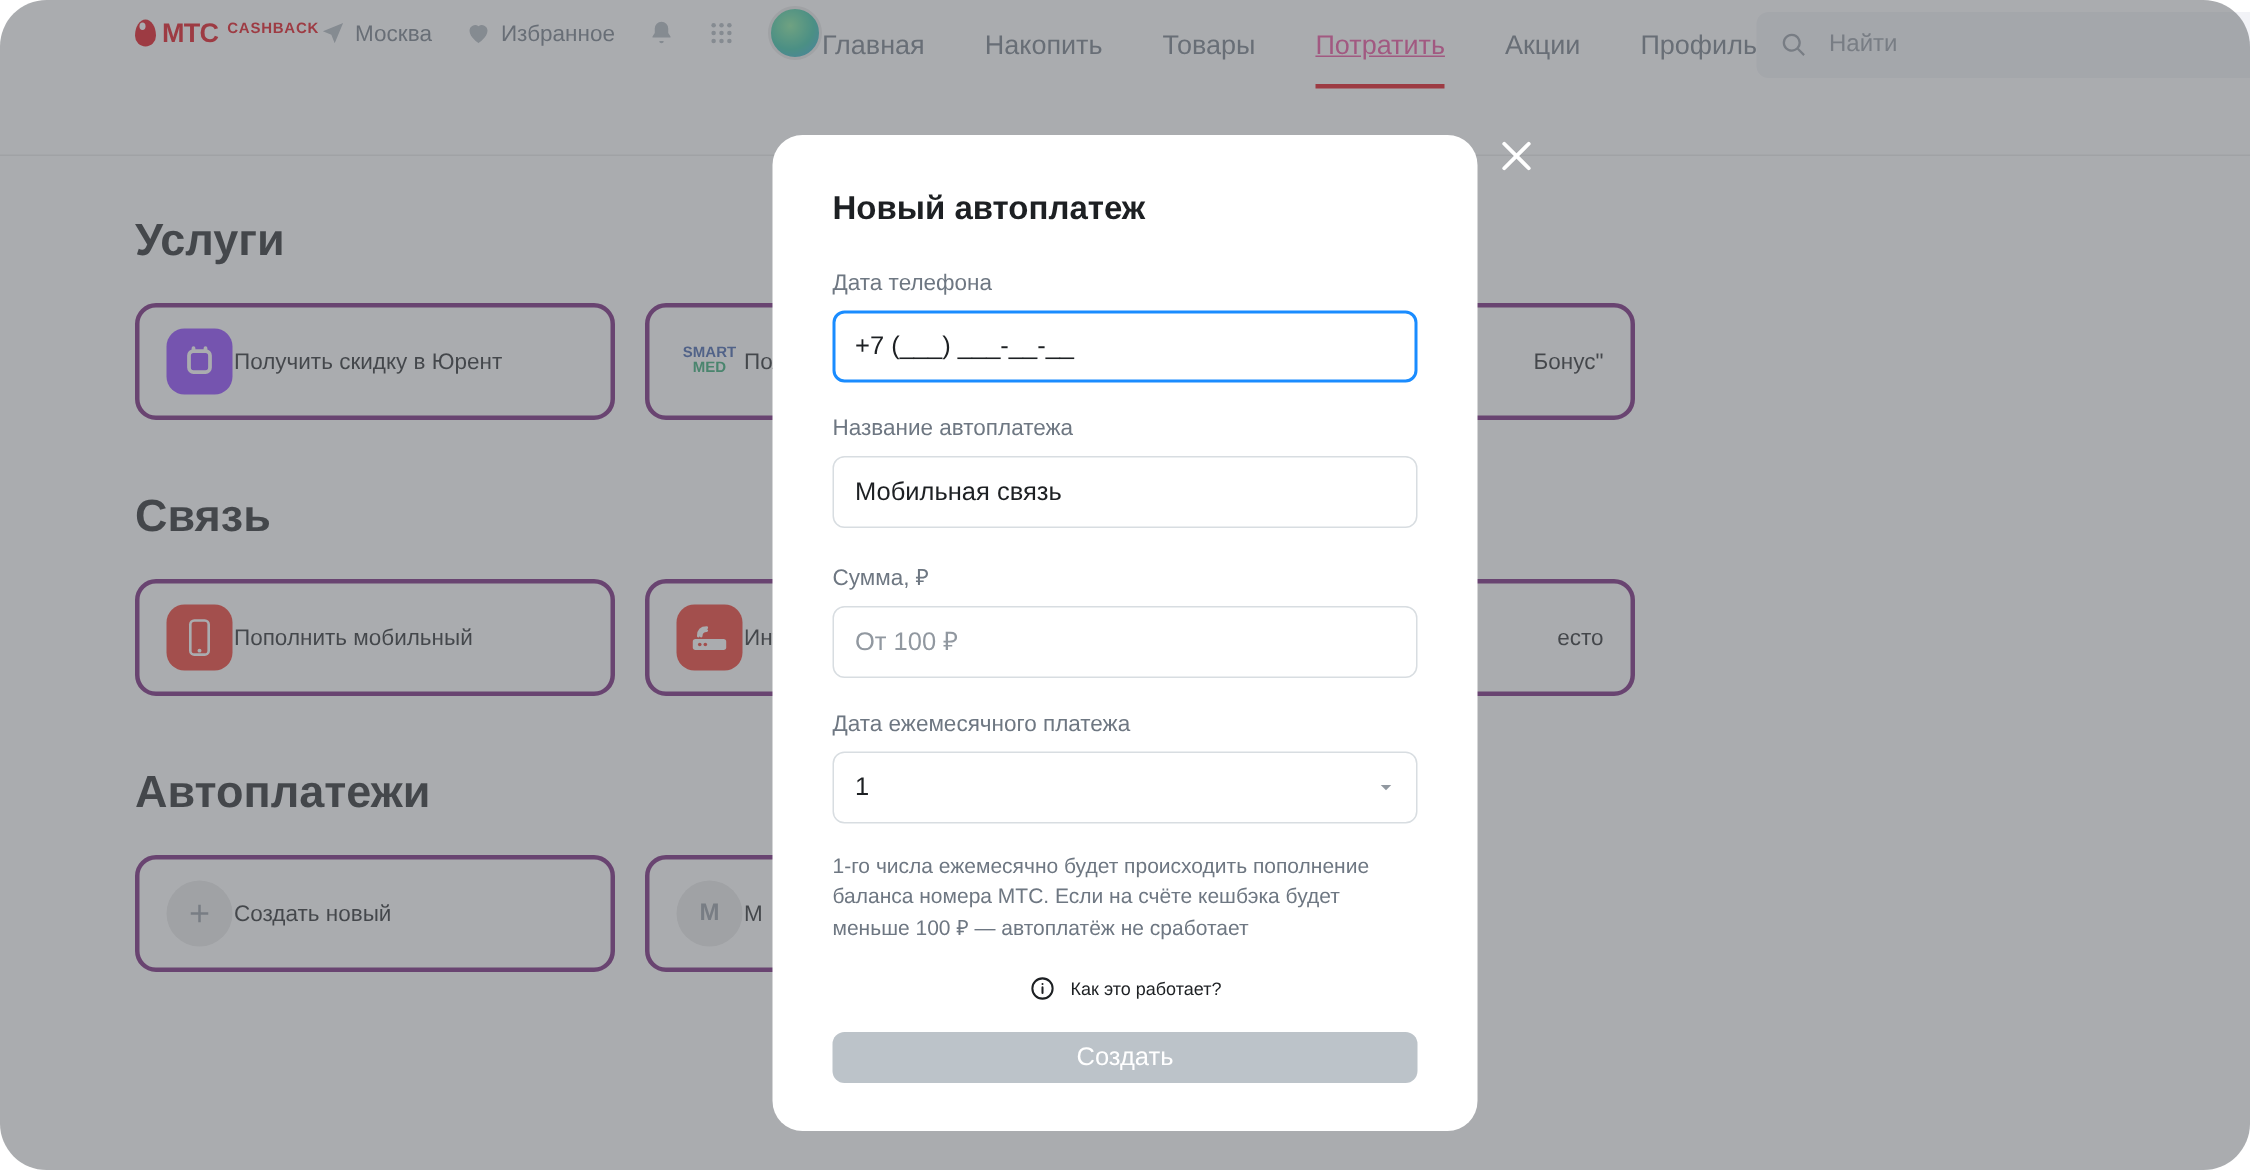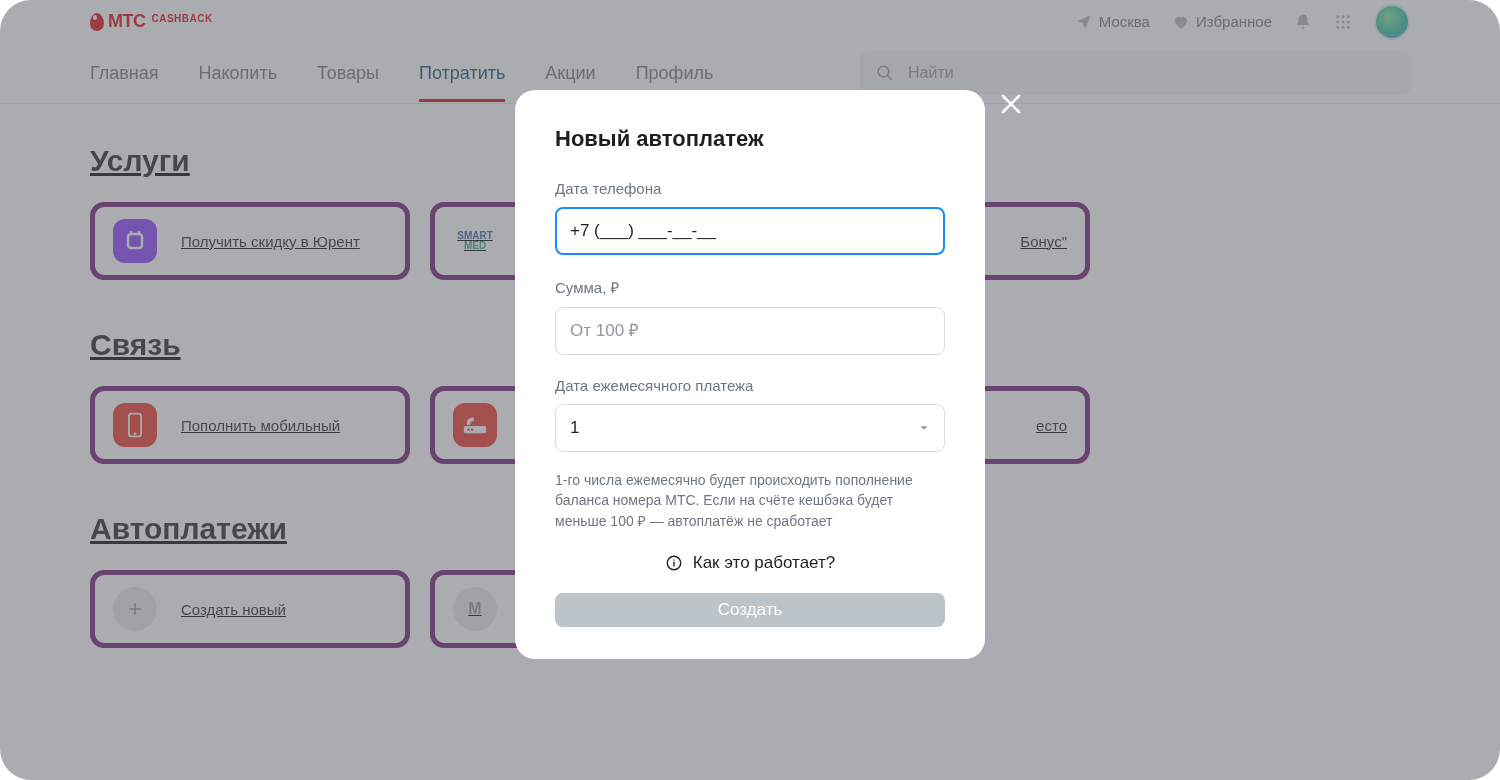--- a/index.html
+++ b/index.html
@@ -1,47 +1,47 @@
 <!DOCTYPE html>
 <html><head>
 <meta charset="utf-8">
 <style>
   * { box-sizing: border-box; margin: 0; padding: 0; }
   html, body { width: 1500px; height: 780px; overflow: hidden; font-family: -apple-system, BlinkMacSystemFont, "Segoe UI", Arial, sans-serif; background: #fff; }
   
   .page { position: relative; width: 1500px; height: 780px; }
 
   
-  .header { height: 104px; border-bottom: 1px solid #e8e8e8; padding: 0 90px; display: flex; flex-direction: column; }
+  .header { height: 104px; border-bottom: 1px solid #e8e8e8; padding: 0 90px; display: flex; flex-direction: row; }
   .header-top { display: flex; align-items: center; justify-content: space-between; height: 44px; }
   .logo { display: flex; align-items: center; gap: 4px; }
   .logo-drop { width: 14px; height: 18px; background: #e30611; border-radius: 50% 50% 50% 50% / 60% 60% 40% 40%; position: relative; }
   .logo-drop::before { content: ''; position: absolute; top: 2px; left: 3px; width: 4px; height: 5px; background: #fff; border-radius: 50%; }
   .logo-text { font-weight: 800; font-size: 18px; color: #e30611; letter-spacing: -0.5px; }
   .logo-cash { font-weight: 800; font-size: 10px; color: #e30611; letter-spacing: 0.5px; margin-left: 2px; align-self: flex-start; margin-top: 2px;}
   .header-right { display: flex; align-items: center; gap: 22px; }
   .hr-item { display: flex; align-items: center; gap: 6px; color: #6e7782; font-size: 15px; font-weight: 400; cursor: pointer; }
   .hr-icon { width: 18px; height: 18px; fill: #aeb5bd; }
   .avatar { width: 36px; height: 36px; border-radius: 50%; background: radial-gradient(circle at 40% 35%, #7de89a 0%, #2ec0a0 55%, #2aa0e0 100%); border: 2px solid #e8e8e8; }
 
   .header-bottom { display: flex; align-items: center; justify-content: space-between; height: 60px; }
   .nav { display: flex; gap: 40px; }
   .nav-item { font-size: 18px; font-weight: 500; color: #6e7782; padding: 18px 0; position: relative; cursor: pointer; }
-  .nav-item.active { color: #0c4a6e; }
+  .nav-item.active { color: #ec4899; text-decoration: underline; }
   .nav-item.active::after { content: ''; position: absolute; left: 0; right: 0; bottom: 0; height: 3px; background: #e30611; }
   .search { display: flex; align-items: center; gap: 14px; background: #f2f3f7; border-radius: 8px; height: 44px; width: 550px; padding: 0 16px; }
   .search svg { width: 18px; height: 18px; fill: #9198a0; }
   .search input { border: none; background: transparent; outline: none; font-size: 16px; color: #6e7782; flex: 1; }
   .search input::placeholder { color: #9198a0; }
 
   
-  .body { padding: 40px 90px; text-decoration: underline; }
+  .body { padding: 40px 90px; }
   .sec-title { font-size: 30px; font-weight: 600; color: #1d2023; margin-bottom: 24px; }
   .cards { display: flex; gap: 20px; margin-bottom: 48px; }
-  .card { flex: 0 0 320px; height: 78px; border: 5px solid #701a75; border-radius: 14px; display: flex; align-items: center; gap: 24px; padding: 0 18px; cursor: pointer; }
+  .card { flex: 0 0 320px; height: 78px; border: 3px solid #701a75; border-radius: 14px; display: flex; align-items: center; gap: 1px; padding: 0 18px; cursor: pointer; }
   .card.third { flex: 0 0 320px; }
   .icon-badge { width: 44px; height: 44px; border-radius: 12px; display: flex; align-items: center; justify-content: center; flex-shrink: 0; }
   .icon-badge.purple { background: #8b3cff; }
   .icon-badge.smart { background: #fff; flex-direction: column; line-height: 1; }
   .icon-badge.red { background: #f03226; }
   .icon-badge.grey { background: #e8e8e8; }
   .card-text { font-size: 15px; color: #1d2023; font-weight: 500; }
   .smart-top { font-size: 10px; font-weight: 800; color: #3a5ca8; }
   .smart-bot { font-size: 10px; font-weight: 800; color: #2aa86f; }
 
@@ -53,21 +53,21 @@
   .modal h2 { font-size: 22px; font-weight: 600; color: #1d2023; margin-bottom: 28px; }
   .fgroup { margin-bottom: 22px; }
   .flabel { font-size: 15px; color: #6e7782; margin-bottom: 10px; display: block; }
   .finput { width: 100%; height: 48px; border: 1px solid #d8dde1; border-radius: 8px; padding: 0 14px; font-size: 17px; color: #1d2023; outline: none; font-family: inherit; }
   .finput.focused { border: 2px solid #1a8cff; padding: 0 13px; }
   .finput::placeholder { color: #9198a0; }
   .select-wrap { position: relative; }
   .select-wrap .finput { padding-right: 40px; }
   .select-wrap svg { position: absolute; right: 14px; top: 50%; transform: translateY(-50%); width: 14px; height: 14px; fill: #9198a0; pointer-events: none; }
   .note { font-size: 14px; color: #6e7782; line-height: 1.45; margin-top: -4px; margin-bottom: 22px; }
-  .how-link { display: flex; align-items: center; justify-content: center; gap: 10px; font-size: 17px; color: #1d2023; font-weight: 500; margin-bottom: 20px; cursor: pointer; }
+  .how-link { display: flex; align-items: center; justify-content: center; gap: 10px; font-size: 12px; color: #1d2023; font-weight: 500; margin-bottom: 20px; cursor: pointer; }
   .how-link svg { width: 18px; height: 18px; fill: none; stroke: #1d2023; stroke-width: 1.8; }
   .create-btn { width: 100%; height: 34px; border: none; border-radius: 8px; background: #bcc3c9; color: #fff; font-size: 17px; font-weight: 500; cursor: pointer; font-family: inherit; }
 
   .plus-svg { width: 20px; height: 20px; fill: #9198a0; }
   .mobile-svg { width: 22px; height: 28px; fill: #fff; }
   .router-svg { width: 26px; height: 22px; }
 </style>
 </head>
 <body>
 
@@ -208,20 +208,24 @@
             <path d="M5 5l14 14M19 5L5 19"></path>
           </svg>
       </div>
       <h2>Новый автоплатеж</h2>
 
       <div class="fgroup">
         <label class="flabel">Дата телефона</label>
         <input class="finput focused" type="text" value="+7 (___) ___-__-__" style="">
       </div>
 
+      <div class="fgroup">
+        <label class="flabel">Название автоплатежа</label>
+        <input class="finput" type="text" value="Мобильная связь" style="">
+      </div>
 
       <div class="fgroup">
         <label class="flabel">Сумма, ₽</label>
         <input class="finput" type="text" placeholder="От 100 ₽" style="">
       </div>
 
       <div class="fgroup">
         <label class="flabel">Дата ежемесячного платежа</label>
         <div class="select-wrap">
           <input class="finput" type="text" readonly="" value="1" style="">

